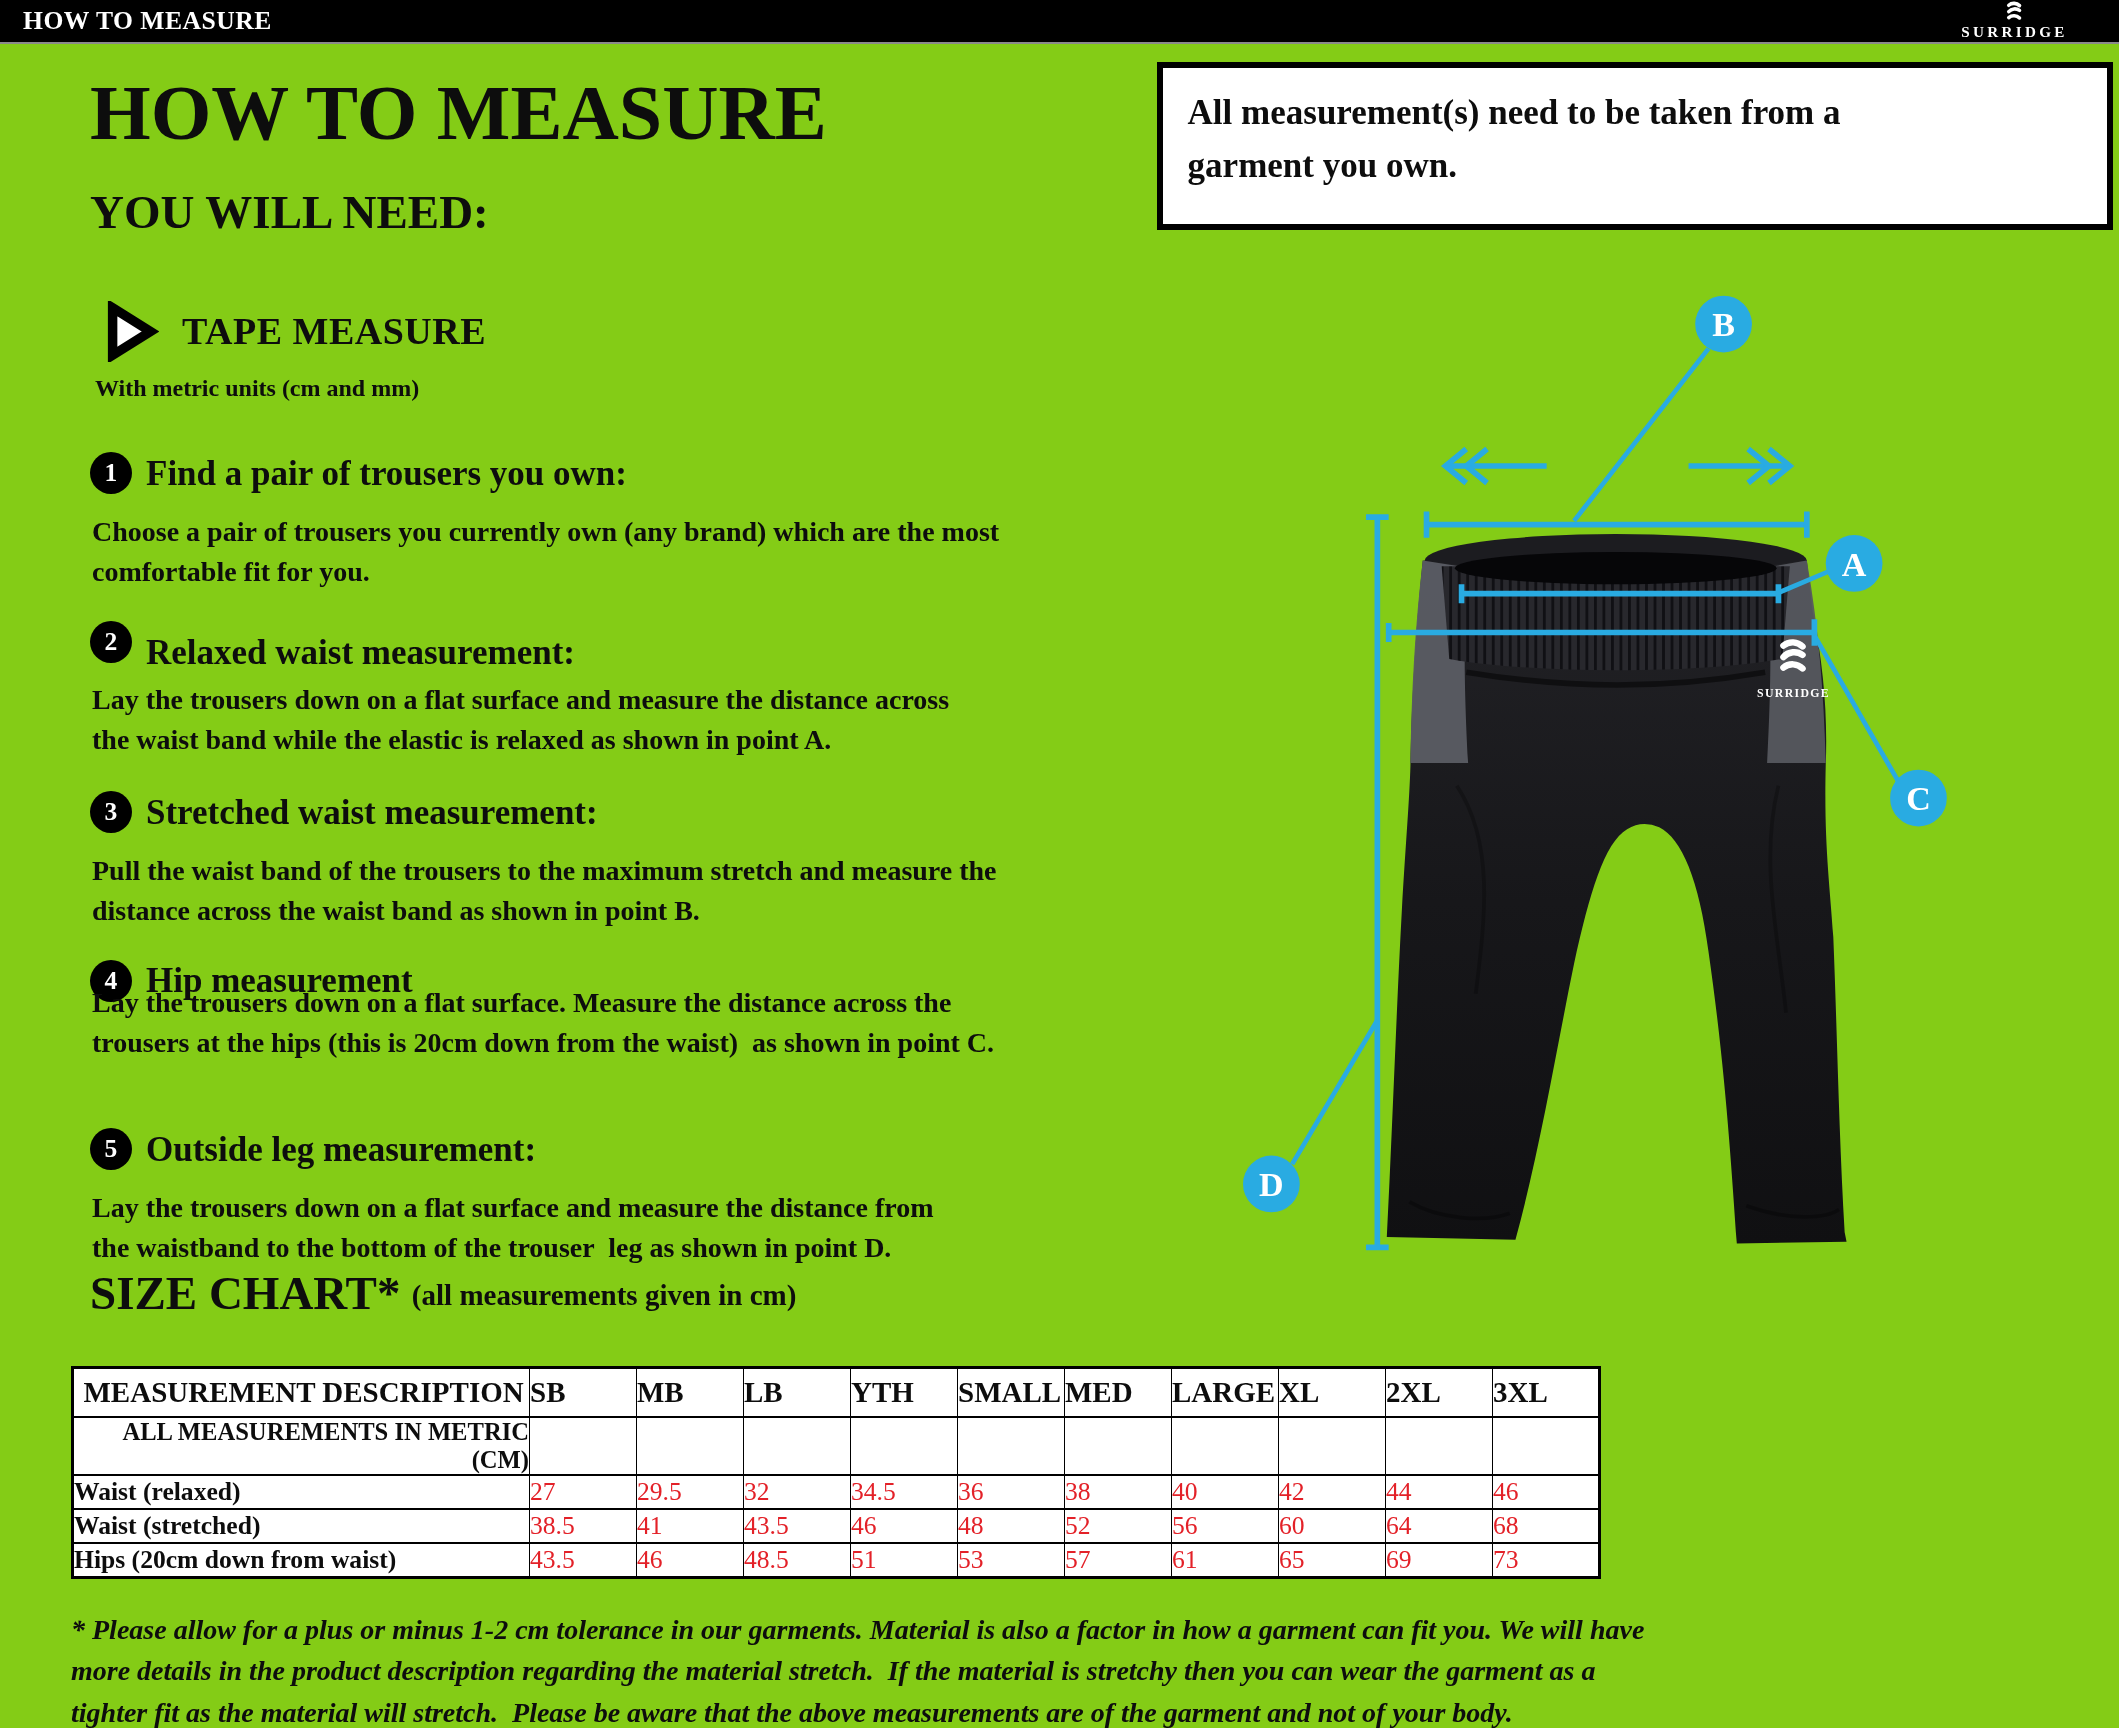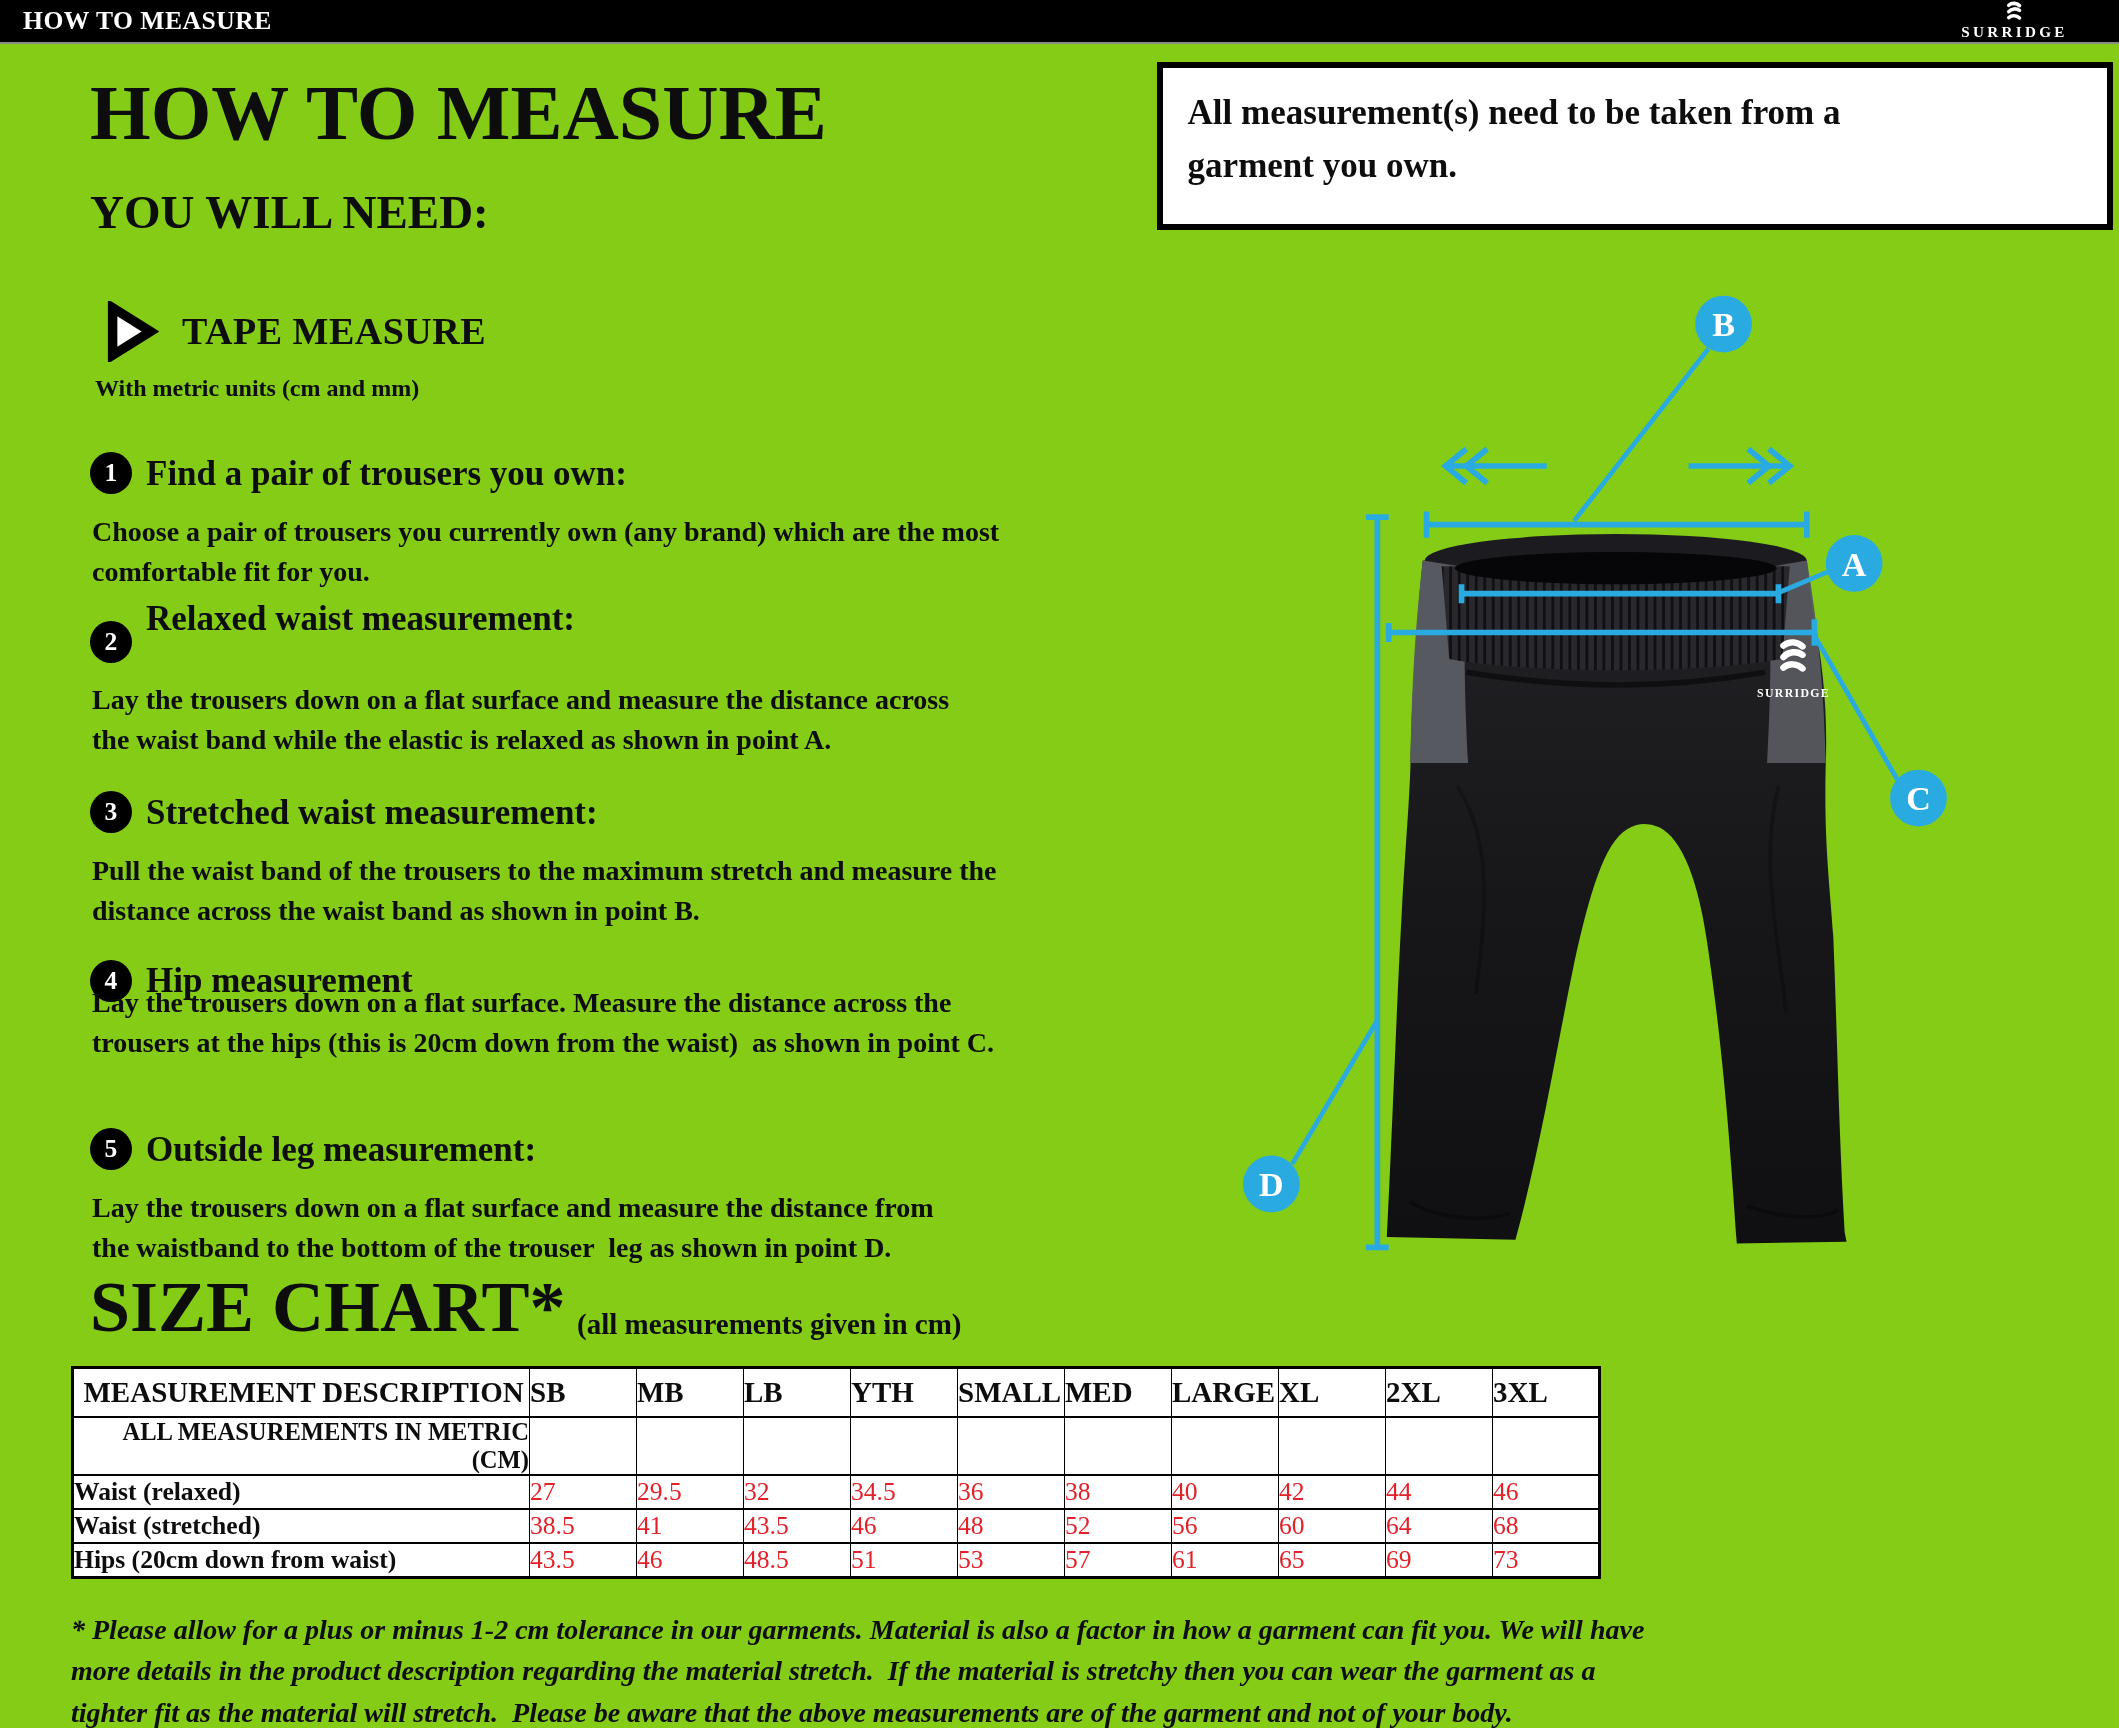--- a/index.html
+++ b/index.html
@@ -20,21 +20,21 @@
   .tape-icon{position:absolute;left:106px;top:301px;}
   .tape-label{position:absolute;left:182px;top:309px;font-size:38px;font-weight:bold;letter-spacing:0.5px;}
   .tape-detail{position:absolute;left:95px;top:375px;font-size:24px;font-weight:bold;}
   
   .step-badge{position:absolute;left:90px;width:42px;height:42px;border-radius:50%;background:#000;color:#fff;
               display:flex;align-items:center;justify-content:center;font-size:25.6px;font-weight:bold;}
   .step-title{position:absolute;left:146px;font-size:35px;font-weight:bold;}
   .step-body{position:absolute;left:92px;font-size:28px;font-weight:bold;line-height:1.42;white-space:pre;}
   
   .sc-head{position:absolute;left:90px;top:1266px;display:flex;align-items:flex-end;gap:11.4px;}
-  .sc-title{font-size:72px;font-weight:bold;letter-spacing:0;}
+  .sc-title{font-size:47px;font-weight:bold;letter-spacing:0;}
   .sc-note{font-size:29px;font-weight:bold;padding-bottom:7.6px;}
   table.size{position:absolute;left:71px;top:1366px;width:1530px;border-collapse:collapse;table-layout:fixed;background:#fff;border:3.8px solid #000;}
   table.size th,table.size td{border-left:1.9px solid #000;border-right:1.9px solid #000;border-top:2.8px solid #000;border-bottom:2.8px solid #000;padding:0;}
   table.size th{height:47px;font-size:29px;font-weight:bold;text-align:left;}
   table.size th.desc{text-align:left;padding-left:9.5px;}
   td.unit{height:34px;font-size:24.6px;font-weight:bold;text-align:right;padding-left:7.6px;}
   td.lbl{height:32px;font-size:25.6px;font-weight:bold;text-align:left;padding-left:7.6px;}
   td.val{height:32px;font-size:25.6px;color:#e32128;text-align:left;}
   
   .footnote{position:absolute;left:71px;top:1609px;width:2035px;font-size:28px;font-weight:bold;font-style:italic;line-height:1.48;white-space:pre;}
@@ -69,21 +69,21 @@
   </svg>
   <div class="tape-label">TAPE MEASURE</div>
   <div class="tape-detail">With metric units (cm and mm)</div>
 
   <div class="step-badge" style="top:452px">1</div>
   <div class="step-title" style="top:454px">Find a pair of trousers you own:</div>
   <div class="step-body" style="top:512px">Choose a pair of trousers you currently own (any brand) which are the most
 comfortable fit for you.</div>
 
   <div class="step-badge" style="top:621px">2</div>
-  <div class="step-title" style="top:599px">Relaxed waist measurement:</div>
+  <div class="step-title" style="top:633px">Relaxed waist measurement:</div>
   <div class="step-body" style="top:680px">Lay the trousers down on a flat surface and measure the distance across
 the waist band while the elastic is relaxed as shown in point A.</div>
 
   <div class="step-badge" style="top:791px">3</div>
   <div class="step-title" style="top:793px">Stretched waist measurement:</div>
   <div class="step-body" style="top:851px">Pull the waist band of the trousers to the maximum stretch and measure the
 distance across the waist band as shown in point B.</div>
 
   <div class="step-badge" style="top:960px">4</div>
   <div class="step-title" style="top:961px">Hip measurement</div>

